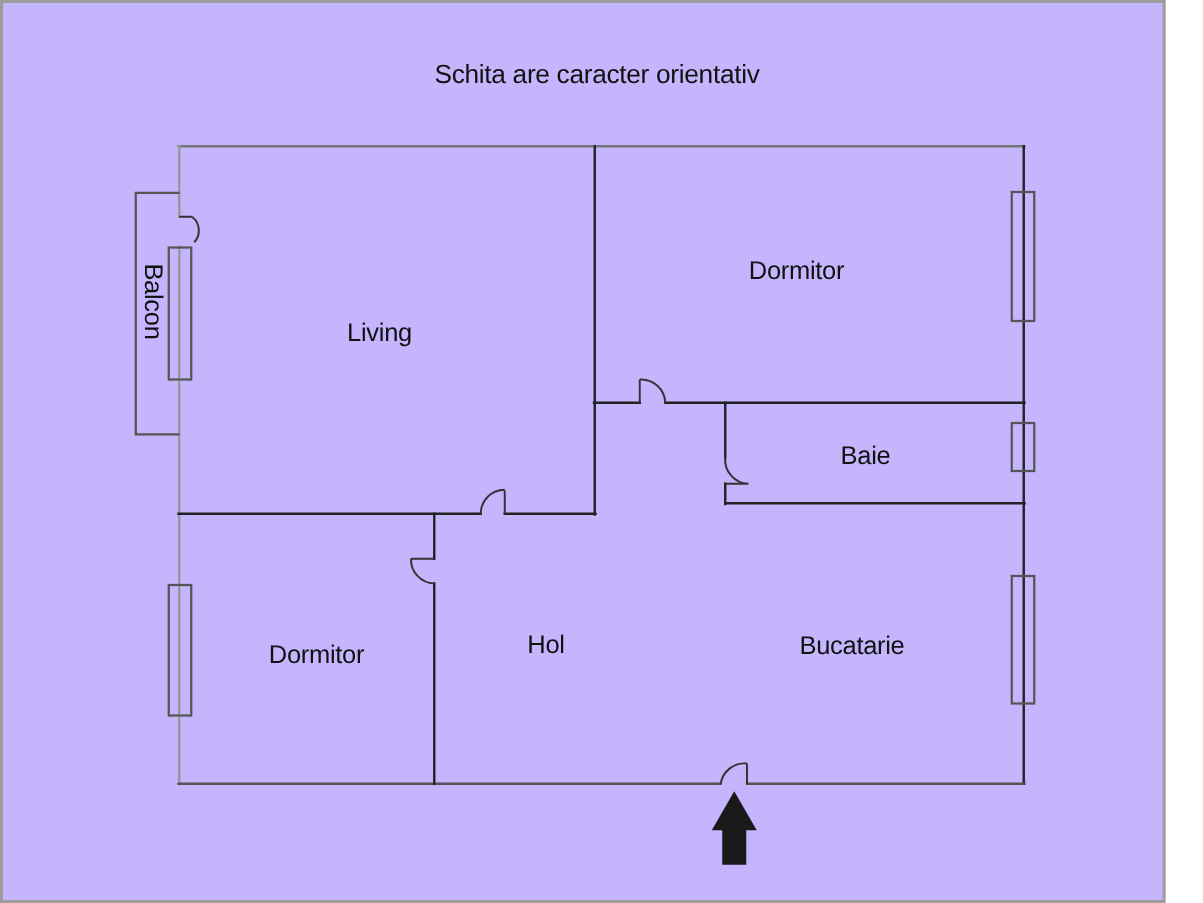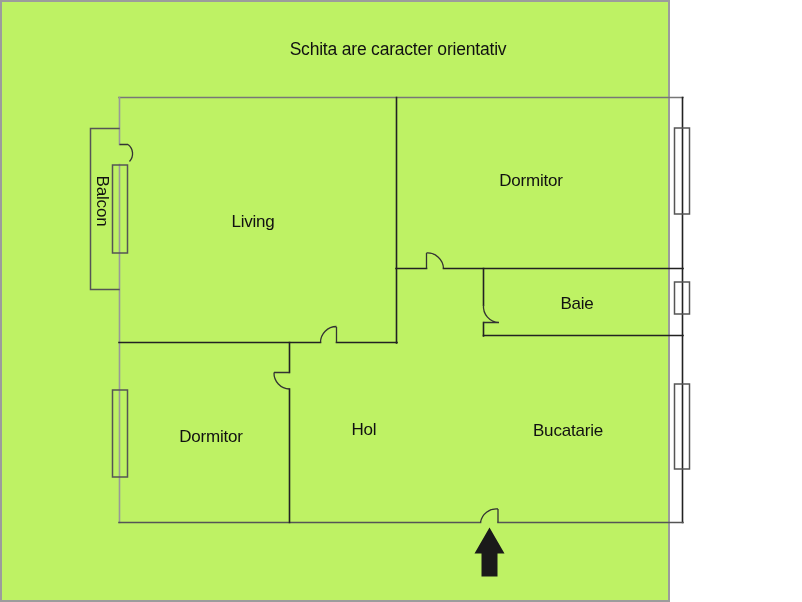--- a/index.html
+++ b/index.html
@@ -1,21 +1,21 @@
 <!DOCTYPE html>
 <html><head>
 <meta charset="utf-8">
 <style>
   html,body{margin:0;padding:0;background:#fff;}
   .frame{
     position:relative;
-    width:670px;height:602px;
+    width:777px;height:602px;
     box-sizing:border-box;
     border:2px solid #9c9c9c;
-    background:#bef264;
+    background:#c4b5fd;
     font-family:"Liberation Sans", sans-serif;
   }
   svg{display:block;}
   .wall{fill:none;stroke-width:1.6;stroke-linecap:square;}
   .window{fill:none;stroke-width:1.5;}
   .door{fill:none;stroke-width:1.3;stroke-linecap:butt;}
   .balcony{fill:none;stroke-width:1.5;stroke-linecap:square;}
   .lbl{font-size:17px;font-weight:400;letter-spacing:-0.2px;}
   .title{font-size:17.5px;font-weight:400;letter-spacing:-0.2px;}
 </style>

